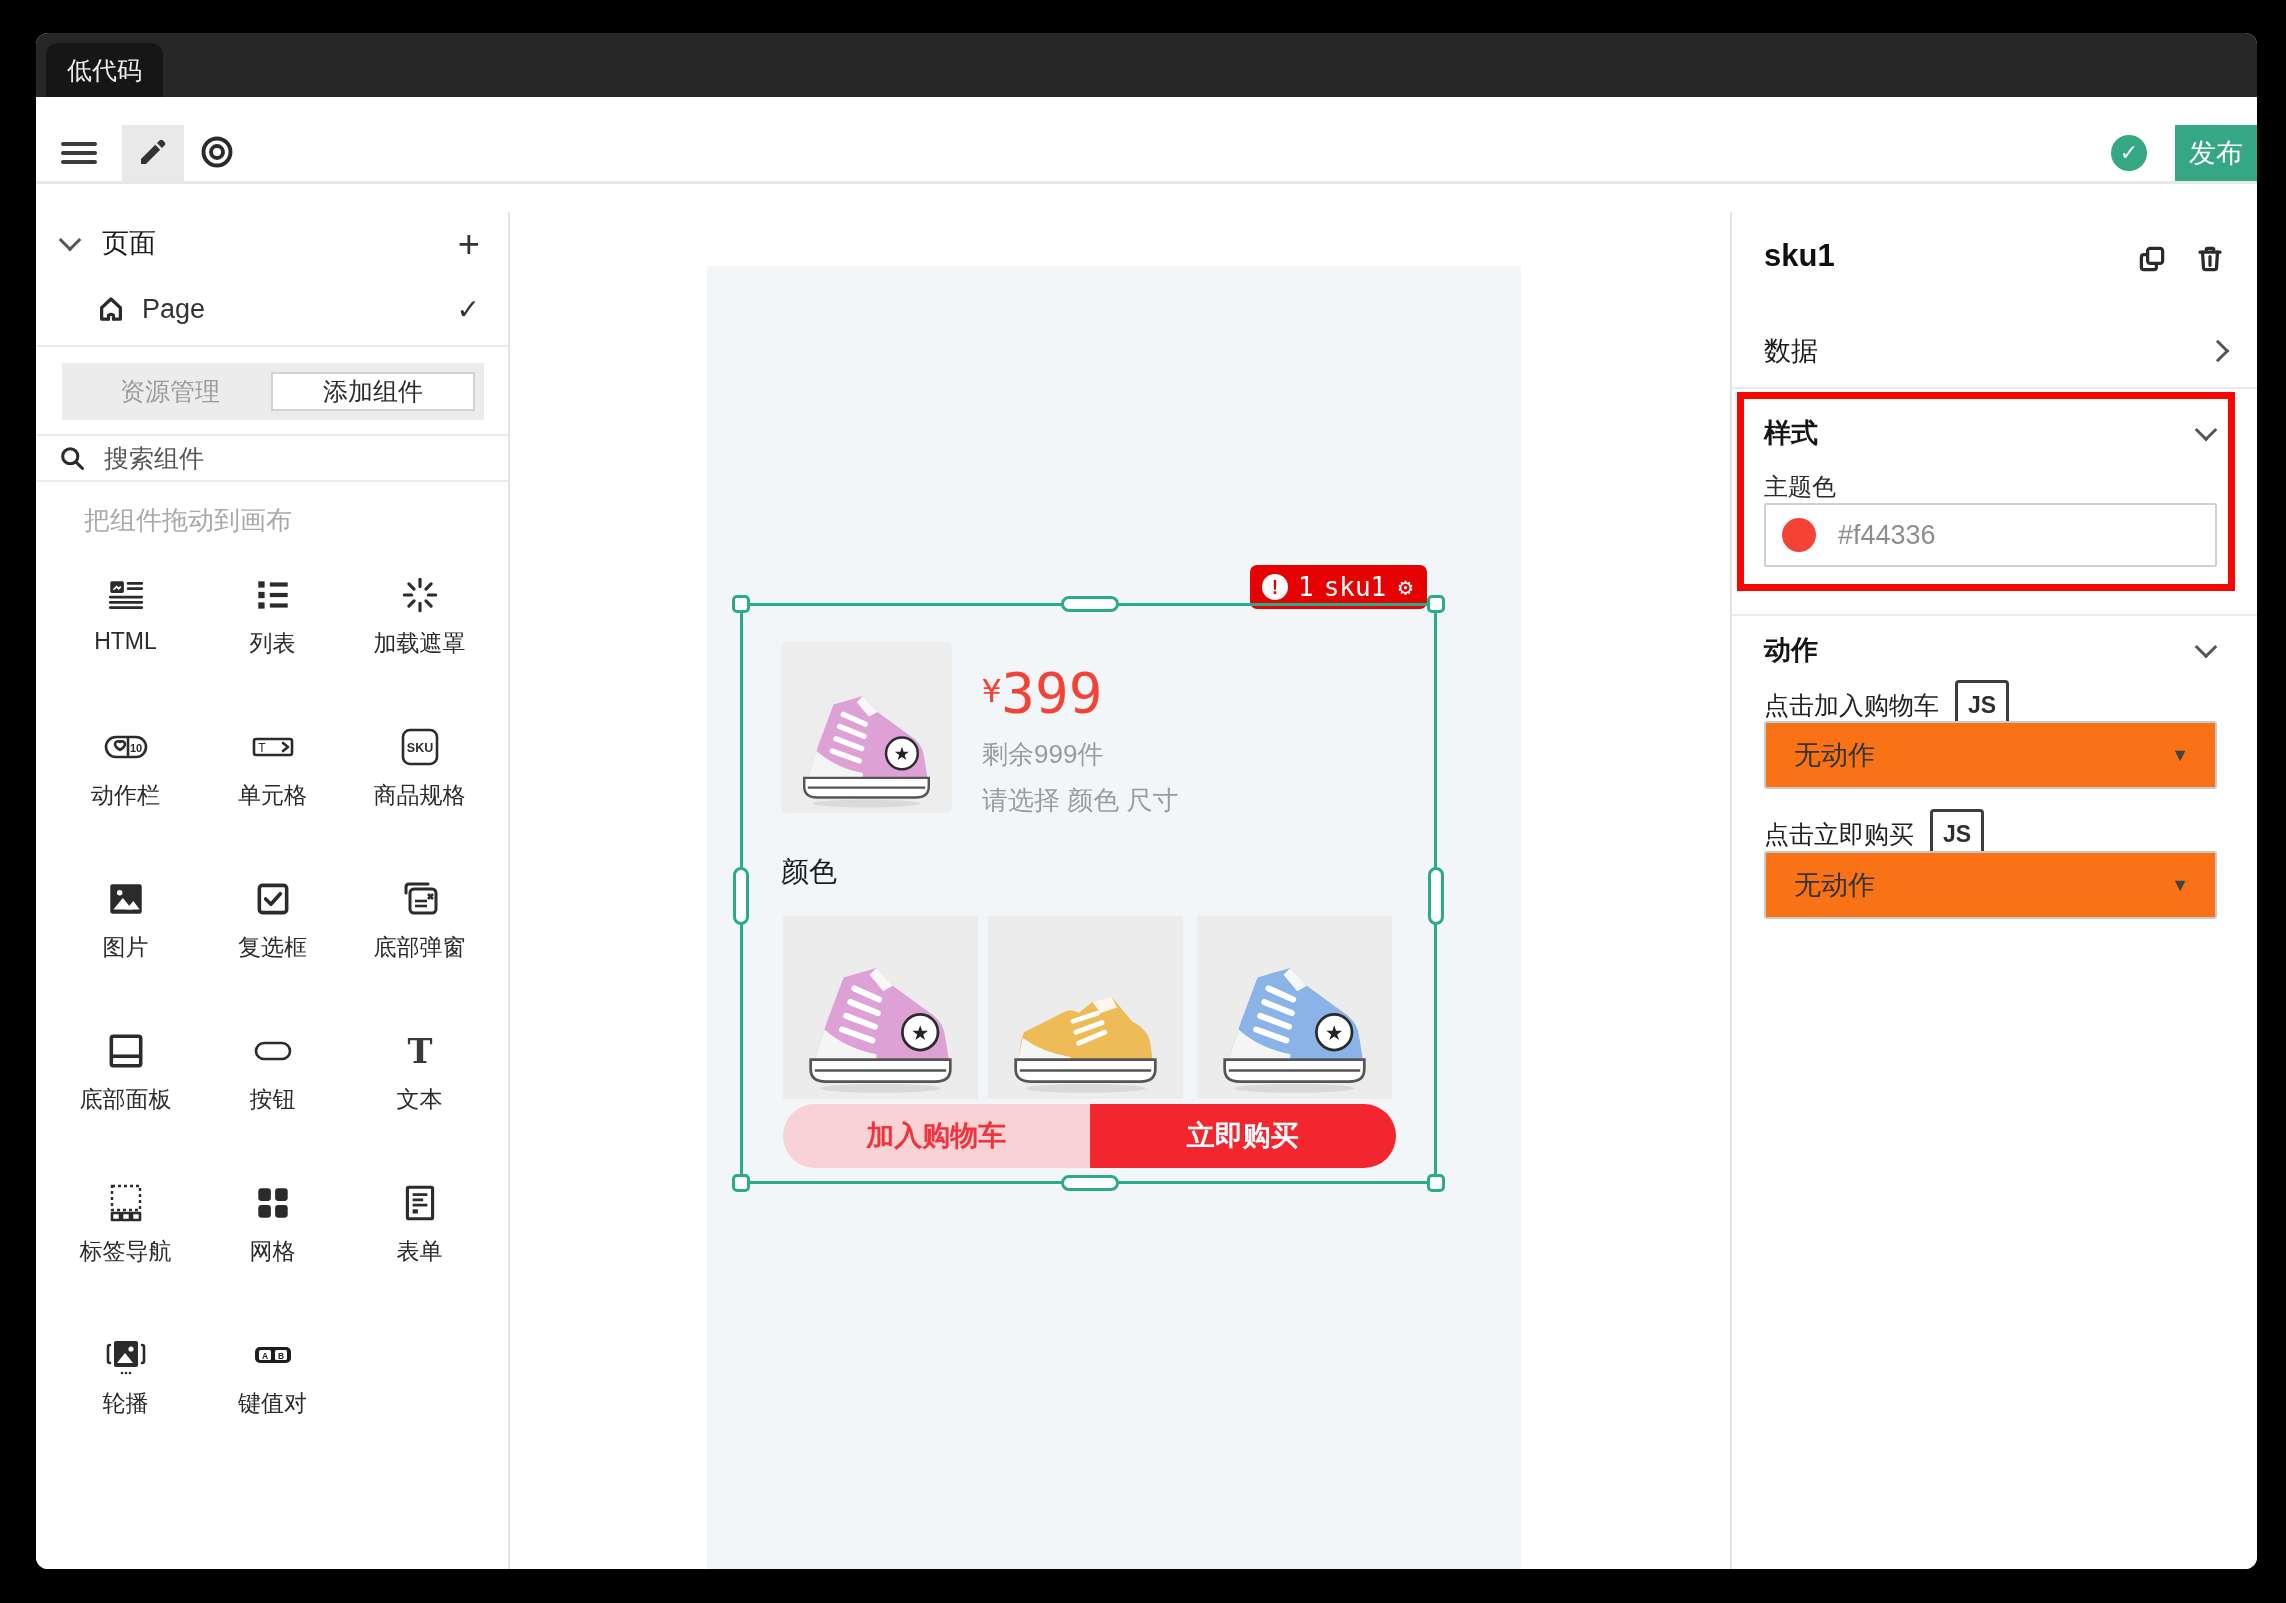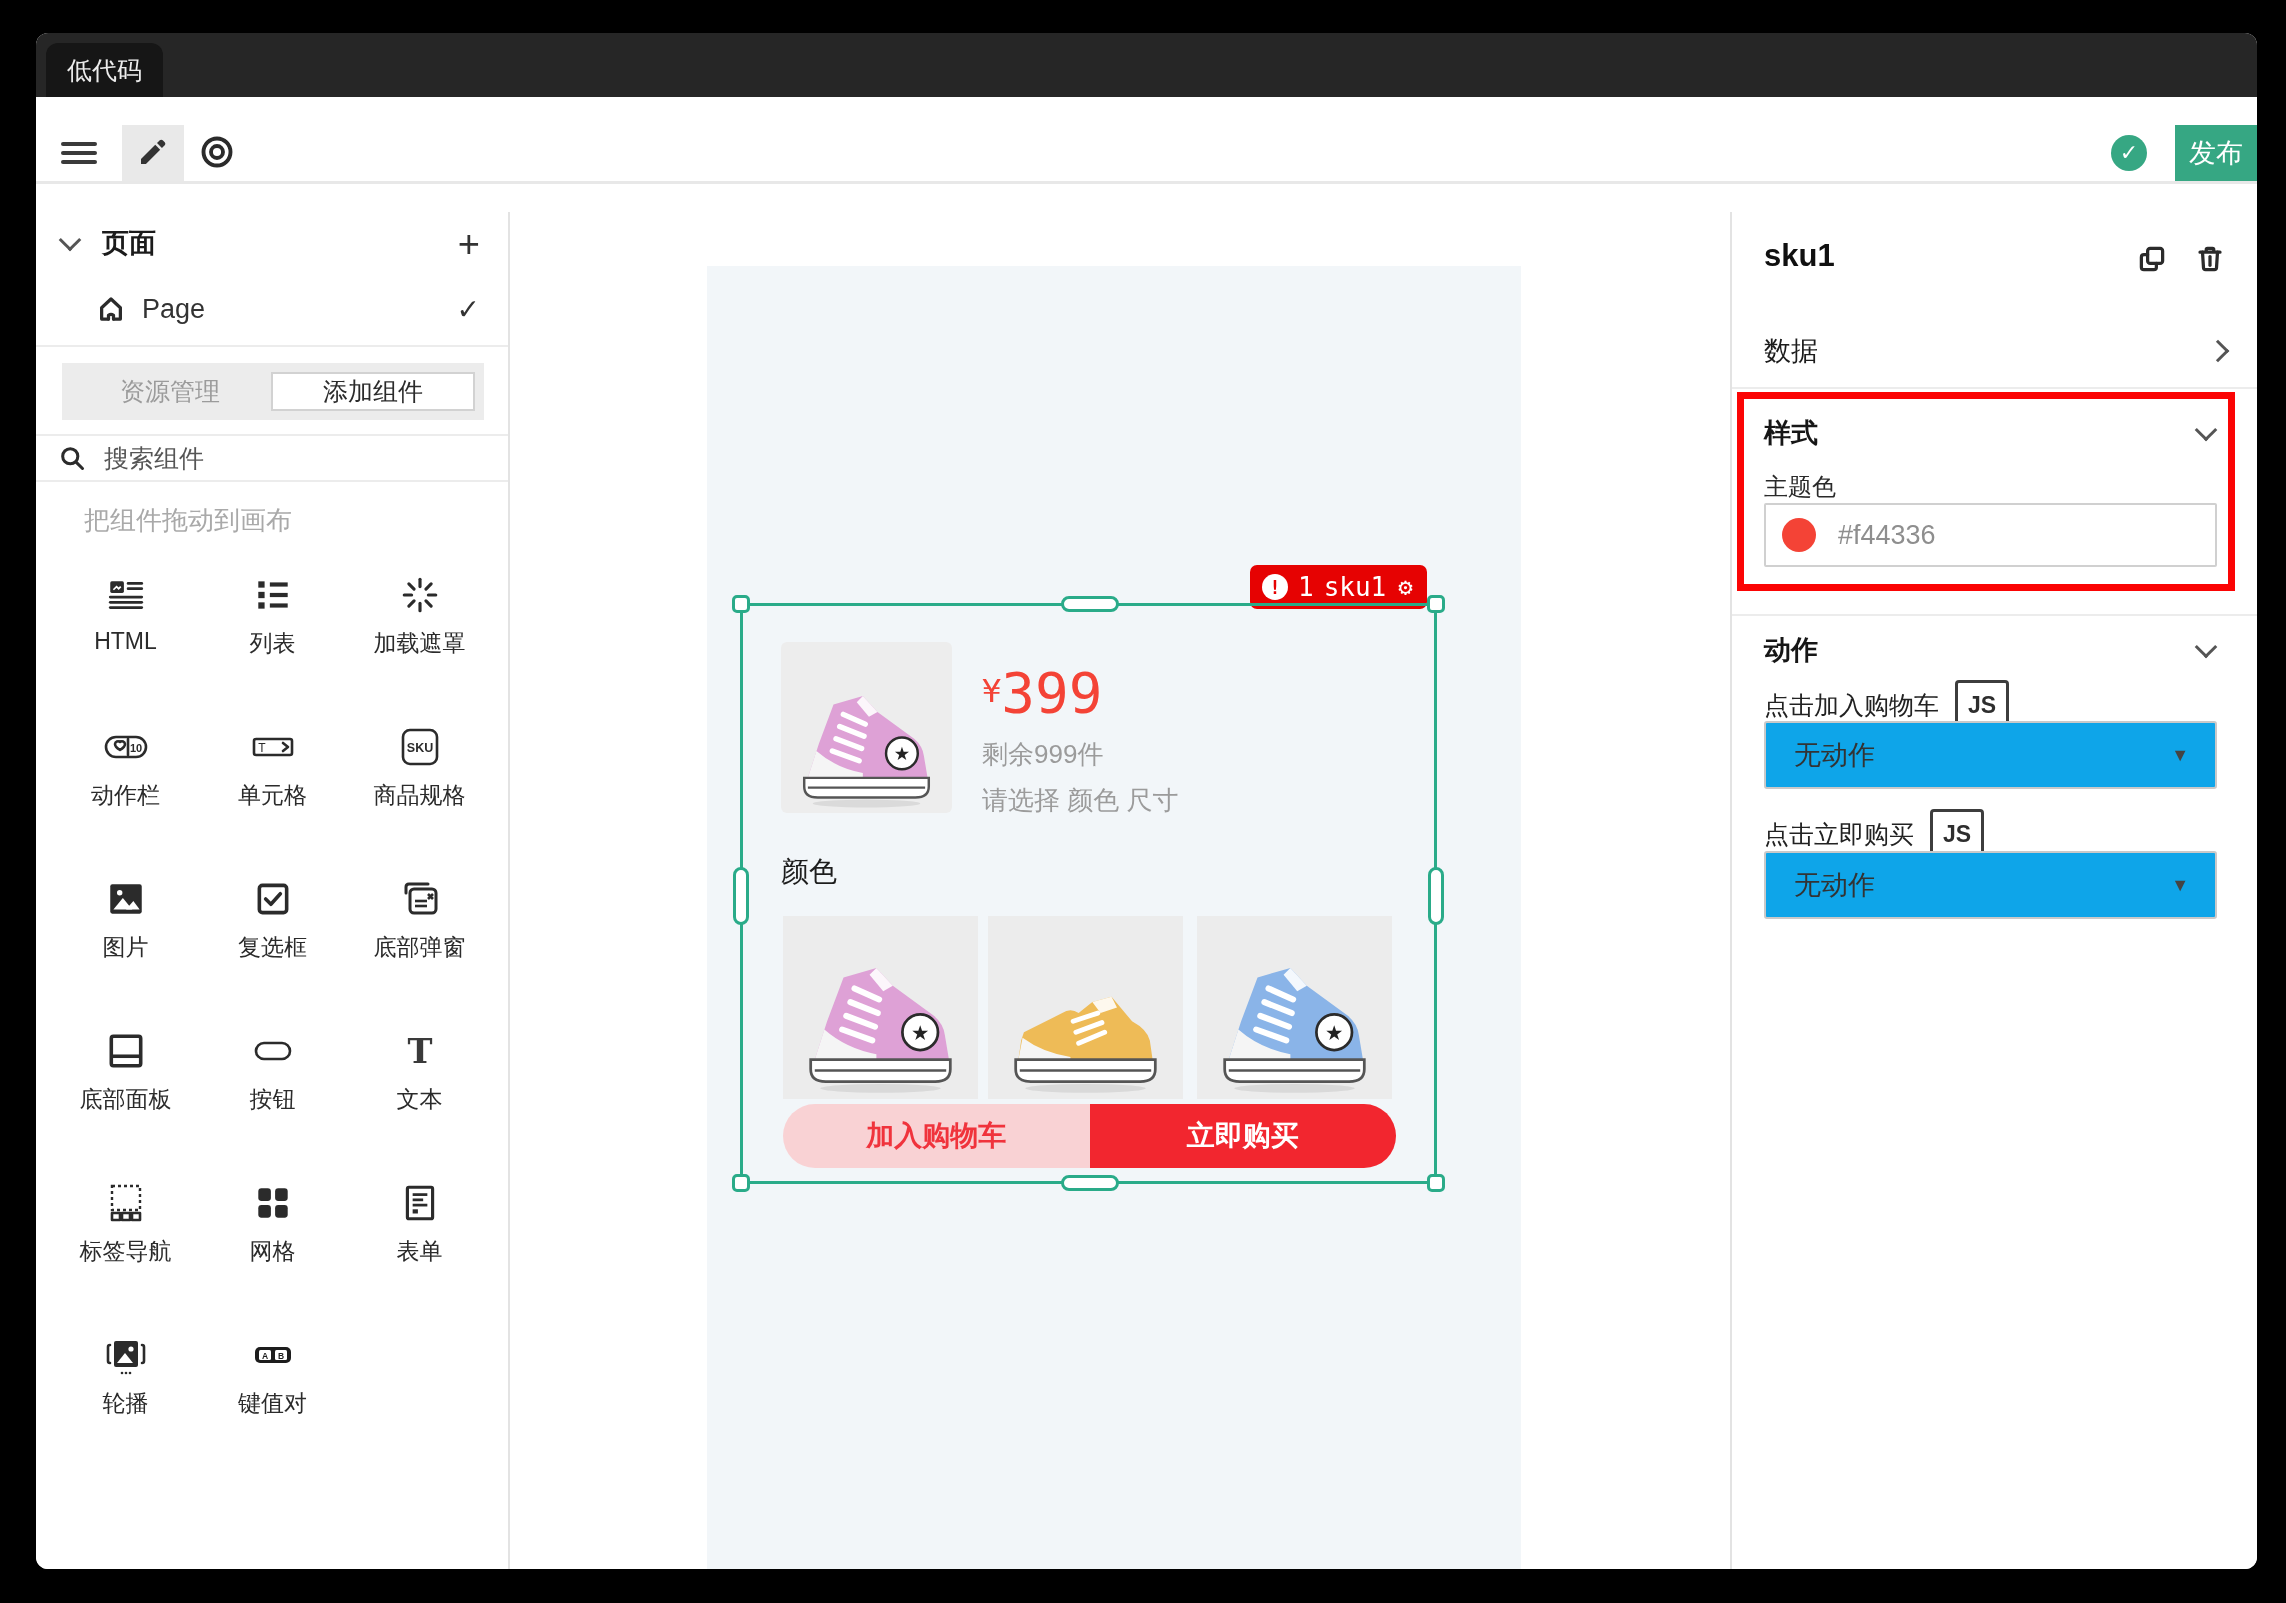--- a/index.html
+++ b/index.html
@@ -33,21 +33,21 @@
   .main{flex:1;display:flex;min-height:0;}
   .sidebar{width:472px;flex:0 0 auto;border-right:2px solid var(--line);position:relative;background:#fff;}
   .canvas-panel{flex:1;position:relative;background:#fff;min-width:0;}
   .inspector{width:525px;flex:0 0 auto;border-left:2px solid var(--line);position:relative;background:#fff;}
   
   .pages-row{position:absolute;left:0;top:6px;width:100%;height:50px;display:flex;align-items:center;}
   .chev{display:inline-block;width:13px;height:13px;border-right:3px solid #555;border-bottom:3px solid #555;}
   .chev.down{transform:rotate(45deg);margin-top:-6px;}
   .chev.right{transform:rotate(-45deg);}
   .pages-row .chev{margin-left:26px;}
-  .pages-title{font-size:27px;font-weight:bold;color:#1b1b1b;margin-left:24px;}
+  .pages-title{font-size:27px;font-weight:normal;color:#1b1b1b;margin-left:24px;}
   .plus-btn{position:absolute;right:22px;top:2px;font-size:38px;color:#333;background:none;border:none;
             cursor:pointer;font-family:inherit;line-height:46px;}
   .page-row{position:absolute;left:0;top:72px;width:100%;height:50px;display:flex;align-items:center;}
   .page-row svg{margin-left:60px;}
   .page-label{font-size:27px;color:#333;margin-left:16px;}
   .page-check{position:absolute;right:28px;font-size:28px;color:#333;}
   .sb-div1{position:absolute;left:0;top:133px;width:100%;border-top:2px solid #ececec;}
   .seg{position:absolute;left:26px;top:151px;width:422px;height:57px;background:#ececec;display:flex;
        align-items:stretch;padding:8px;box-sizing:border-box;}
   .seg-item{flex:1;display:flex;align-items:center;justify-content:center;font-size:25px;color:#9b9b9b;
@@ -119,21 +119,21 @@
   .color-value{font-size:27px;color:#8e8e8e;margin-left:22px;}
   .actions-row{position:absolute;left:32px;top:416px;width:450px;height:44px;display:flex;align-items:center;
                justify-content:space-between;cursor:pointer;}
   .action-label-row{position:absolute;left:32px;display:flex;align-items:center;gap:16px;}
   .al1{top:468px;} .al2{top:597px;}
   .action-label{font-size:25px;color:#222;}
   .js-badge{border:3px solid #3d3d3d;border-radius:4px;font-size:23px;font-weight:bold;color:#2e2e2e;
             padding:8px 10px;line-height:1.3;}
   .dd{position:absolute;left:32px;width:453px;height:68px;border:2px solid #c9c9c9;border-radius:3px;
       box-sizing:border-box;display:flex;align-items:center;justify-content:space-between;cursor:pointer;
-      background:#0ea5e9;}
+      background:#f97316;}
   .dd1{top:509px;} .dd2{top:639px;}
   .dd-text{font-size:27px;color:#333;margin-left:28px;}
   .dd-caret{font-size:18px;color:#444;margin-right:26px;}
   svg .st{stroke:#2b2b2b;fill:none;stroke-width:2.6;stroke-linecap:round;stroke-linejoin:round;}
 </style>
 </head>
 <body>
 
 <div class="window">
 

